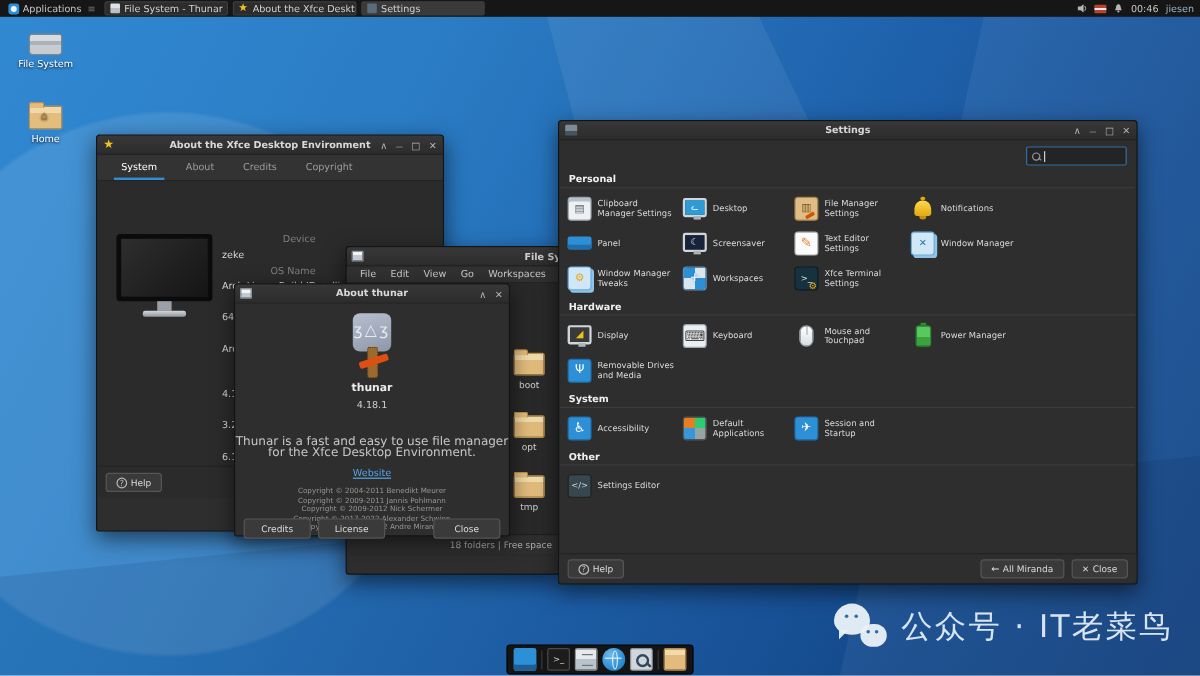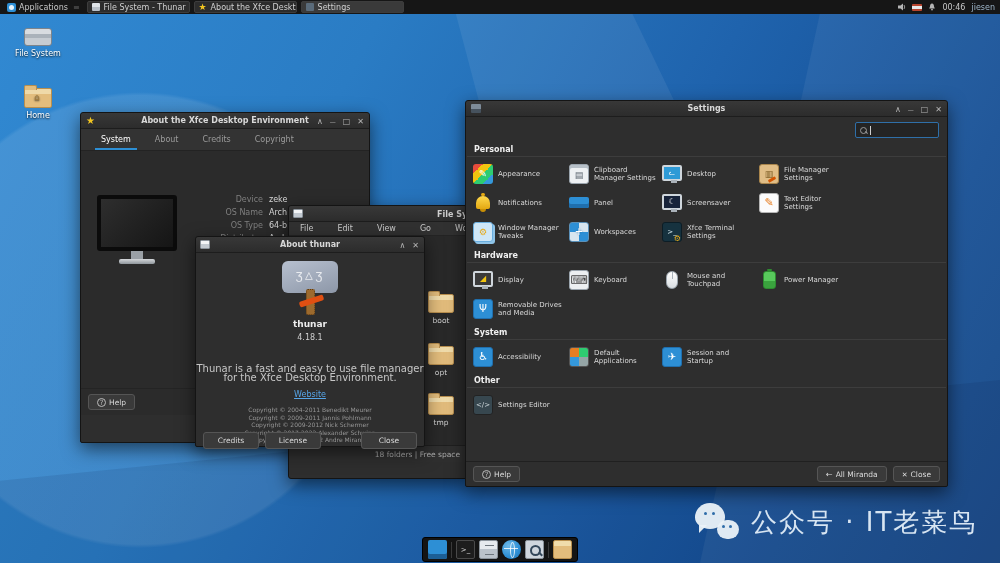--- a/index.html
+++ b/index.html
@@ -70,52 +70,52 @@
   .ax-tab{display:flex;align-items:center;padding:0 12px;font-size:8px;color:#9b9b9b;position:relative;}
   .ax-tab.active{color:#fff;}
   .ax-tab.active::after{content:"";position:absolute;left:6px;right:6px;bottom:0;height:2px;background:#2d8fd5;}
   .ax-body{position:relative;height:264px;background:#2b2b2b;}
   .monitor{position:absolute;left:16px;top:44px;width:80px;}
   .mscreen{width:80px;height:56px;background:linear-gradient(135deg,#2e2e2e,#151515);
     border:4px solid #0b0b0b;border-radius:3px;}
   .mstand{width:12px;height:8px;background:#9aa0a6;margin:0 auto;}
   .mbase{width:36px;height:5px;background:linear-gradient(#d4d7da,#8f969c);margin:0 auto;border-radius:2px;}
   .ax-fields{position:absolute;left:104px;top:42px;font-size:8px;line-height:13px;}
-  .ax-row{display:flex;}
+  .ax-row{display:flex;flex-direction:column;}
   .ax-row.gap{margin-top:12px;}
   .ax-label{width:78px;text-align:right;color:#7f7f7f;margin-right:6px;flex:none;}
   .ax-value{color:#d8d8d8;white-space:nowrap;}
   .ax-footer{position:absolute;left:0;right:0;bottom:0;height:27px;border-top:1px solid #242424;
     display:flex;align-items:center;padding:0 7px;}
   .qmark{width:9px;height:9px;border:1px solid #bbb;border-radius:50%;font-size:7px;line-height:8px;
     text-align:center;color:#bbb;display:inline-block;}
 
   
   #win-thunar{left:288px;top:205px;width:179px;height:274px;z-index:20;border-radius:3px 0 0 3px;}
   .th-title{position:absolute;left:148px;top:4px;white-space:nowrap;color:#cfcfcf;font-weight:bold;font-size:8px;}
   .th-ic{margin-left:4px;width:10px;height:9px;background:linear-gradient(#f2f4f6 0 40%,#c3cad1 40%);border-radius:1px;border:1px solid #8b939b;}
   .menubar{height:14px;background:#313131;border-bottom:1px solid #242424;display:flex;align-items:center;
-    font-size:8px;color:#c9c9c9;padding-left:6px;gap:14px;}
+    font-size:8px;color:#c9c9c9;padding-left:6px;gap:2px;}
   .menubar span{padding:0 5px;}
   .th-body{position:relative;height:226px;background:#292929;overflow:hidden;}
   .th-item{position:absolute;width:44px;text-align:center;font-size:7.5px;color:#d0d0d0;}
   .folder-md{width:26px;height:19px;margin:0 auto 3px;position:relative;border-radius:2px;
     background:linear-gradient(#f0dcab 0 28%,#e2bc7c 28%);border:1px solid #b98f4e;}
   .folder-md::before{content:"";position:absolute;left:-1px;top:-4px;width:10px;height:4px;
     background:#e2bc7c;border:1px solid #b98f4e;border-bottom:none;border-radius:2px 2px 0 0;}
   .statusbar{position:absolute;left:0;right:0;bottom:0;height:17px;background:#2f2f2f;border-top:1px solid #1f1f1f;
     font-size:7.5px;color:#ababab;display:flex;align-items:center;justify-content:flex-end;padding-right:6px;white-space:nowrap;overflow:hidden;}
 
   
   #win-aboutthunar{left:195px;top:236px;width:230px;height:211px;z-index:30;}
   .at-ic{margin-left:4px;width:10px;height:9px;background:linear-gradient(#f2f4f6 0 40%,#c3cad1 40%);border-radius:1px;border:1px solid #8b939b;}
   .at-body{position:relative;height:194px;text-align:center;}
-  .hammer-plate{width:56px;height:32px;margin:8px auto 0;border-radius:6px;
+  .hammer-plate{width:32px;height:32px;margin:8px auto 0;border-radius:6px;
     background:linear-gradient(160deg,#b7c0cf,#8d97a8);color:rgba(255,255,255,.75);
-    font-size:13px;line-height:30px;letter-spacing:2px;font-family:Liberation Mono, monospace;}
+    font-size:13px;line-height:30px;letter-spacing:2px;}
   .hammer-handle{width:9px;height:26px;margin:-4px auto 0;background:#9c6a2e;border:1px dotted #5f3c12;border-radius:2px;position:relative;}
   .hammer-handle::before{content:"";position:absolute;left:-8px;top:8px;width:25px;height:6px;background:#e04f12;transform:rotate(-18deg);border-radius:2px;}
   .at-name{font-size:9px;font-weight:bold;color:#ececec;margin-top:4px;}
   .at-ver{font-size:8px;color:#d0d0d0;margin-top:4px;}
   .at-desc{font-size:10px;color:#c7c7c7;margin-top:22px;line-height:9px;}
   .at-link{font-size:8px;color:#56a5e8;text-decoration:underline;margin-top:5px;display:inline-block;}
   .at-copy{font-size:6px;color:#969696;line-height:7.5px;margin-top:5px;}
   .at-buttons{position:absolute;left:0;right:0;bottom:6px;display:flex;padding:0 7px;gap:6px;}
   .at-buttons .spacer{flex:1;}
   .at-buttons .btn{height:17px;min-width:56px;}
@@ -416,24 +416,20 @@
   <div class="st-searchrow">
     <div class="st-search">
       <span class="mag"></span>
       <span class="caret"></span>
     </div>
   </div>
 
   <div class="st-section-h">Personal</div>
   <div class="st-grid">
     <div class="s-item">
-        <span class="ic ic-appearance"></span>
-        <span class="s-label">Appearance</span>
-      </div>
-    <div class="s-item">
         <span class="ic ic-clipboard"></span>
         <span class="s-label">Clipboard Manager Settings</span>
       </div>
     <div class="s-item">
         <span class="ic ic-desktop mini-mon">
           <span class="scr">ᓚ</span>
         </span>
         <span class="s-label">Desktop</span>
       </div>
     <div class="s-item">
@@ -454,20 +450,24 @@
       </div>
     <div class="s-item">
         <span class="ic ic-screensaver mini-mon">
           <span class="scr">☾</span>
         </span>
         <span class="s-label">Screensaver</span>
       </div>
     <div class="s-item">
         <span class="ic ic-editor"></span>
         <span class="s-label">Text Editor Settings</span>
+      </div>
+    <div class="s-item">
+        <span class="ic ic-wm"></span>
+        <span class="s-label">Window Manager</span>
       </div>
     <div class="s-item">
         <span class="ic ic-wmtweaks"></span>
         <span class="s-label">Window Manager Tweaks</span>
       </div>
     <div class="s-item">
         <span class="ic ic-workspaces"></span>
         <span class="s-label">Workspaces</span>
       </div>
     <div class="s-item">

